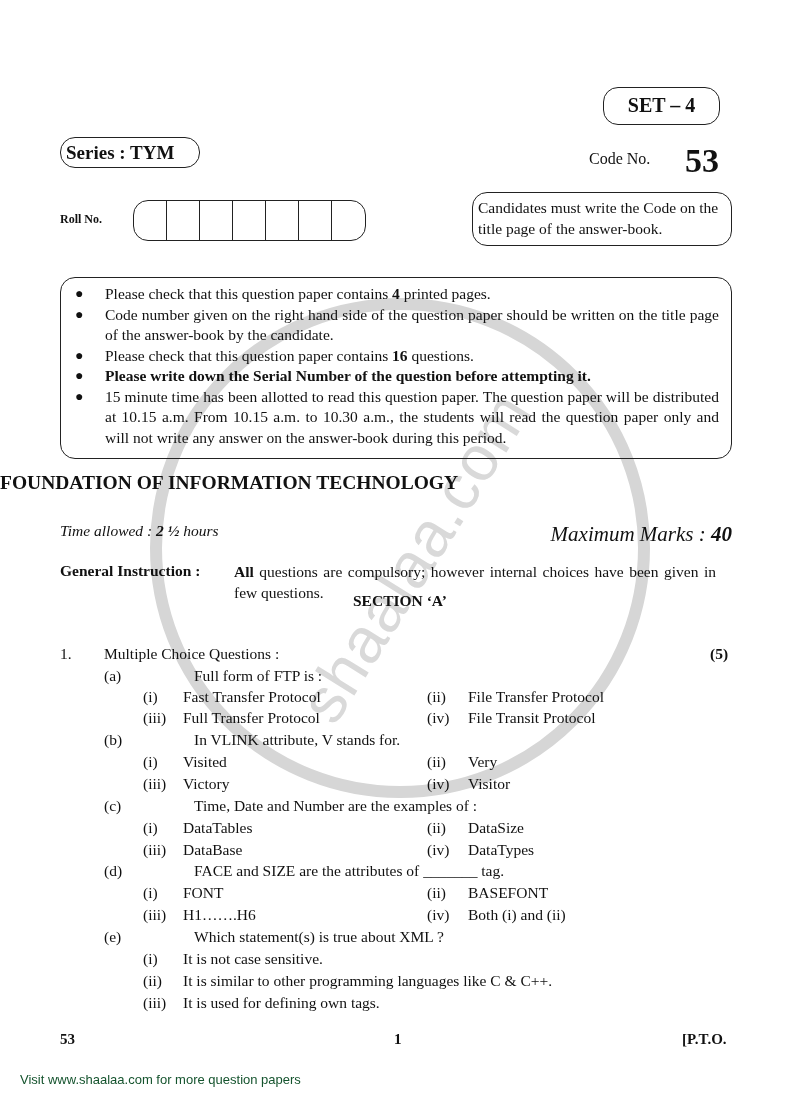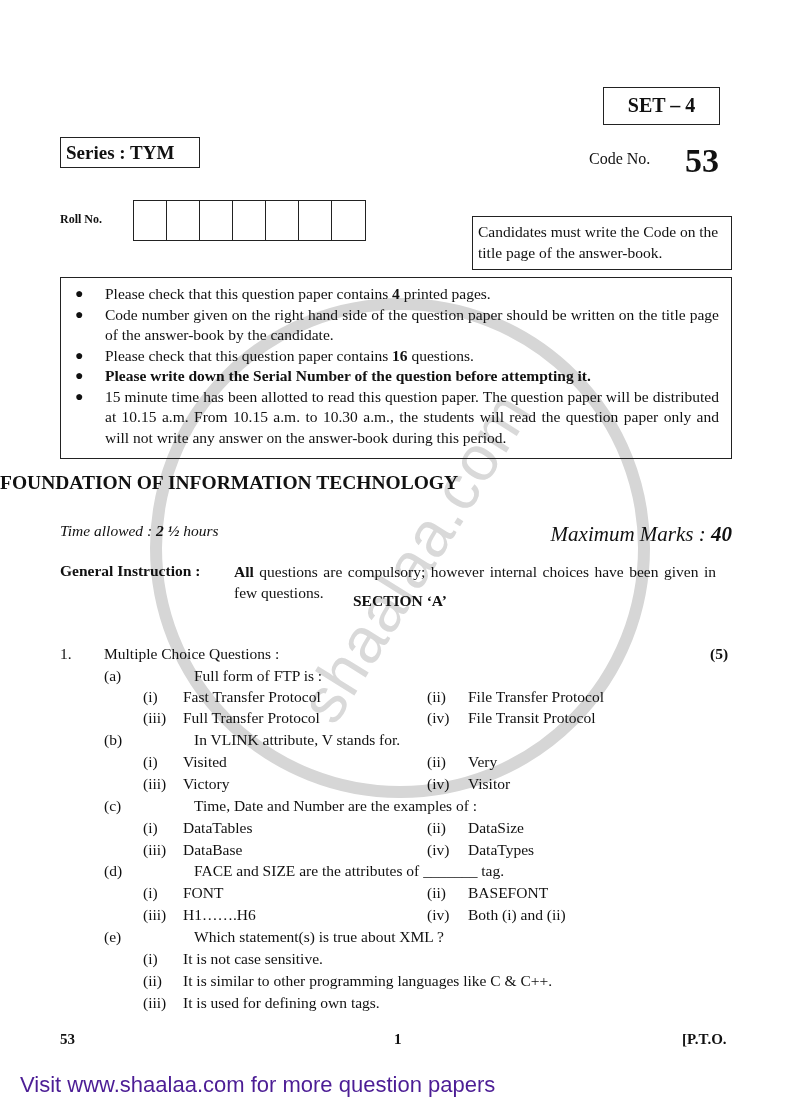--- a/index.html
+++ b/index.html
@@ -1,18 +1,18 @@
 <!DOCTYPE html>
 <html><head>
 <meta charset="utf-8">
 <style>
   * { box-sizing: border-box; margin: 0; padding: 0; }
   html, body { width: 800px; height: 1110px; background: #ffffff; overflow: hidden; }
   body { position: relative; font-family: "Liberation Serif", serif; color: #111; font-size: 15.5px; }
-  .abs { position: absolute; }
+  .abs { position: absolute; border-radius: 15px; }
   .bold { font-weight: bold; }
 
   .watermark-circle {
     position: absolute; left: 150px; top: 298px; width: 500px; height: 500px;
     border: 12px solid #d6d6d6; border-radius: 50%; pointer-events: none; z-index: 0;
   }
   .watermark-text {
     position: absolute; left: 205px; top: 520px; width: 420px;
     transform: rotate(-58deg); transform-origin: center;
     font-family: "Liberation Sans", sans-serif; font-size: 64px; color: #d9d9d9;
@@ -26,21 +26,21 @@
   .series-box { left: 60px; top: 137px; width: 140px; height: 31px; border: 1.5px solid #222;
     font-weight: bold; font-size: 19px; line-height: 29px; padding-left: 5px; }
   .code-label { left: 589px; top: 150px; font-weight: normal; font-size: 16px; }
   .code-num { left: 685px; top: 142px; font-weight: bold; font-size: 34px; }
 
   .roll-label { left: 60px; top: 212px; font-weight: bold; font-size: 12px; }
   .roll-boxes { left: 133px; top: 200px; display: flex; border: 1.5px solid #222; height: 41px; }
   .roll-cell { width: 33px; height: 100%; border-right: 1.5px solid #222; }
   .roll-cell:last-child { border-right: none; }
 
-  .cand-box { left: 472px; top: 216px; width: 260px; height: 54px; border: 1.5px solid #222;
+  .cand-box { left: 472px; top: 192px; width: 260px; height: 54px; border: 1.5px solid #222;
     font-size: 15.5px; line-height: 21px; padding: 4px 5px; }
 
   .instr-box { left: 60px; top: 277px; width: 672px; height: 182px; border: 1.5px solid #222;
     padding: 6px 12px 0 14px; }
   .instr-item { display: flex; font-size: 15.5px; line-height: 20.5px; text-align: justify; }
   .instr-bullet { width: 30px; flex: none; font-size: 14px; }
   .instr-text { flex: 1; text-align: justify; }
 
   .title { left: 0; width: 800px; top: 472px; text-align: left; font-weight: bold; font-size: 19.5px; }
   .time { left: 60px; top: 522px; font-style: italic; font-size: 15.5px; }
@@ -59,21 +59,21 @@
   .sub-label { left: 104px; }
   .sub-text { left: 150px; margin-left: 44px; }
   .opt-l-label { left: 143px; }
   .opt-l-text { left: 183px; }
   .opt-r-label { left: 427px; }
   .opt-r-text { left: 468px; }
 
   .footer-code { left: 60px; top: 1031px; font-weight: bold; font-size: 15px; }
   .footer-page { left: 394px; top: 1031px; font-weight: bold; font-size: 15px; }
   .footer-pto { left: 682px; top: 1031px; font-weight: bold; font-size: 15px; }
-  .visit { left: 20px; top: 1072px; font-family: "Liberation Sans", sans-serif; font-size: 22px; color: #4c1d95; }
+  .visit { left: 20px; top: 1072px; font-family: "Liberation Sans", sans-serif; font-size: 13px; color: #14532d; }
 </style>
 </head>
 <body>
 
 <div class="watermark-circle"></div>
 <div class="watermark-text">shaalaa.com</div>
 
 <div class="content">
 
   <div class="abs set-box">SET – 4</div>

